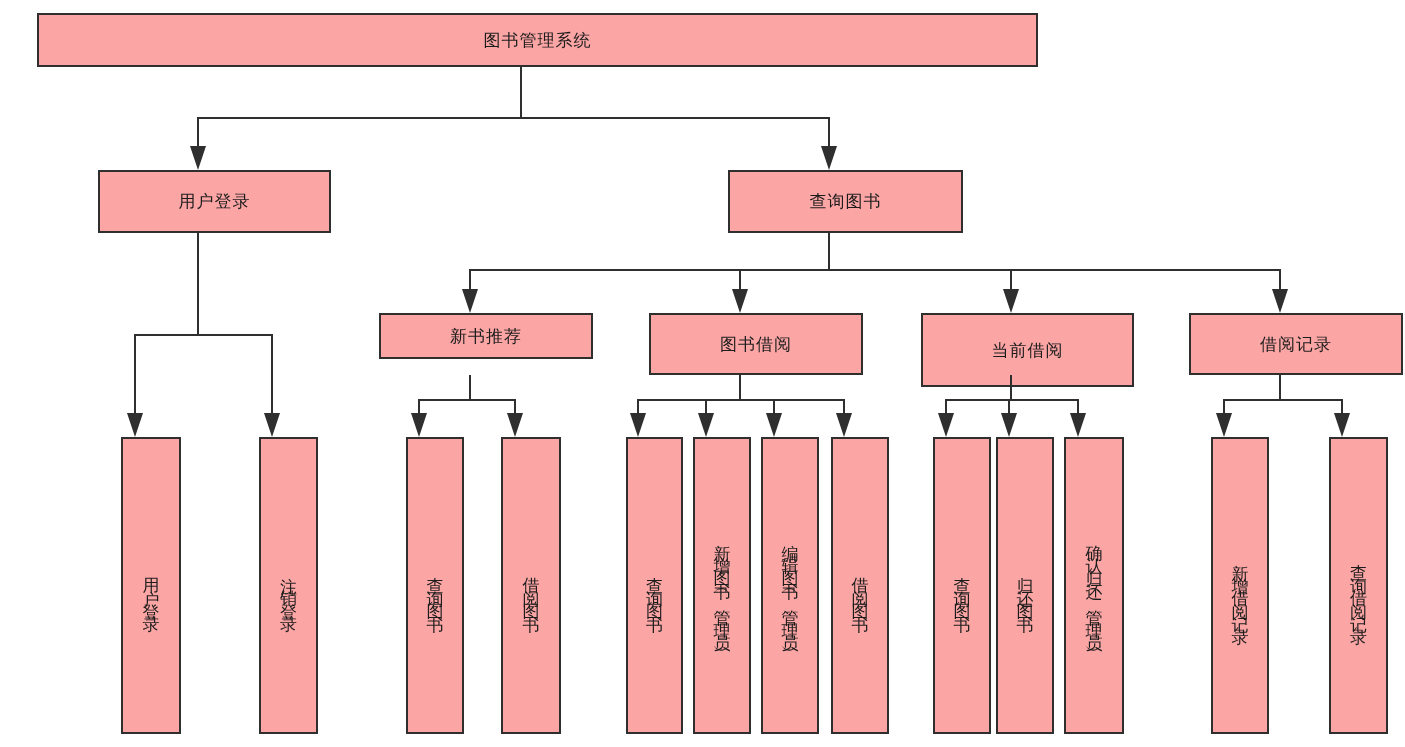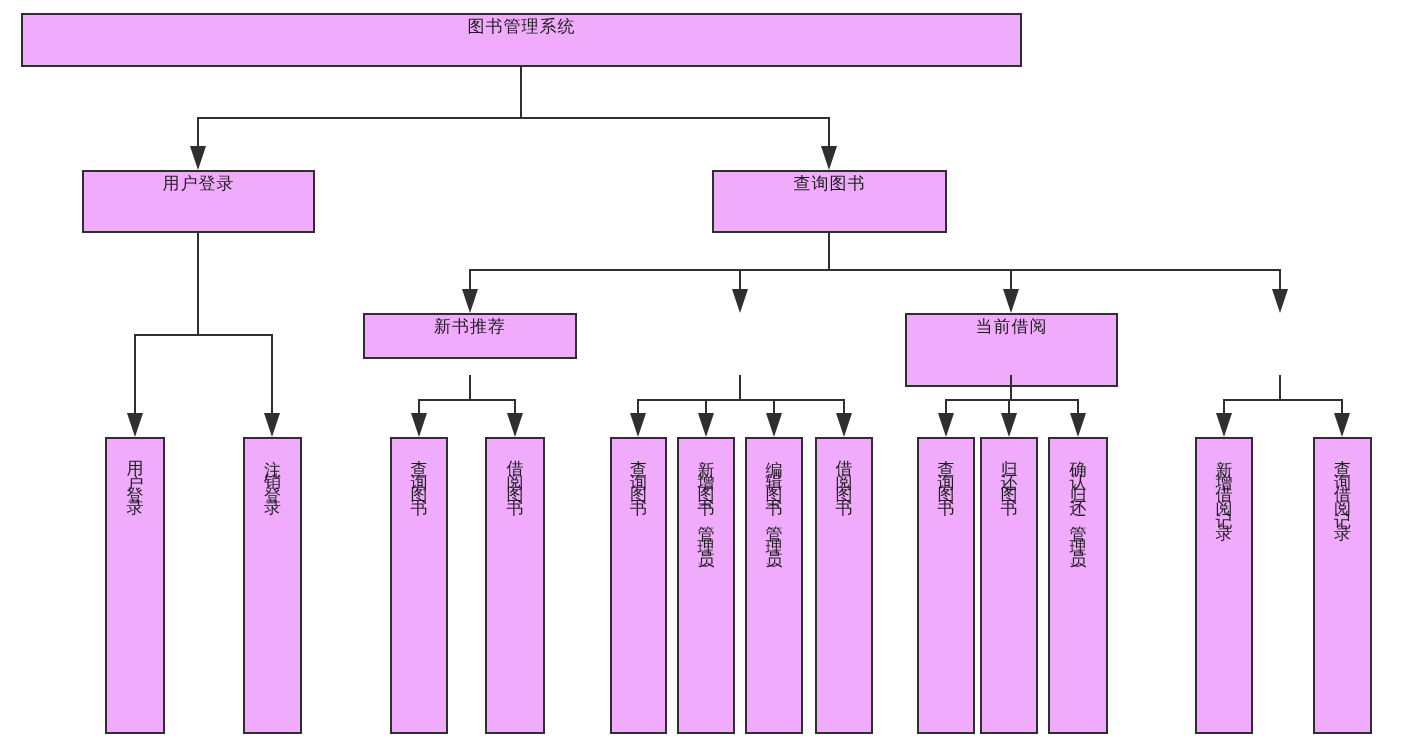--- a/index.html
+++ b/index.html
@@ -13,25 +13,26 @@
     position:relative;
     width:1405px;height:747px;
     background:var(--bg);
     font-family:"Liberation Sans", sans-serif;
     overflow:hidden;
   }
   .box{
     position:absolute;
     box-sizing:border-box;
     border:2px solid var(--line);
-    background:#f0abfc;
-    display:flex;align-items:flex-start;justify-content:center;
+    background:#fca5a5;
+    display:flex;align-items:center;justify-content:center;
     font-size:17px;color:var(--text);
     letter-spacing:1px;
     white-space:nowrap;
+    margin-left:16px;
   }
   .vbox span{
     writing-mode:vertical-rl;
     letter-spacing:13px;
     padding-top:8px;
     font-size:17px;
   }
   .line{position:absolute;background:var(--line);}
   .arrow{
     position:absolute;width:0;height:0;
@@ -86,22 +87,28 @@
   <div class="line" style="left:739px;top:270px;width:2px;height:38px;"></div>
   <div class="arrow" style="left:732px;top:289px;"></div>
   <div class="line" style="left:1010px;top:270px;width:2px;height:38px;"></div>
   <div class="arrow" style="left:1003px;top:289px;"></div>
   <div class="line" style="left:1279px;top:270px;width:2px;height:38px;"></div>
   <div class="arrow" style="left:1272px;top:289px;"></div>
 
   <div class="box" style="left:363px;top:313px;width:214px;height:46px;">
     <span>新书推荐</span>
   </div>
+  <div class="box" style="left:633px;top:313px;width:214px;height:62px;">
+    <span>图书借阅</span>
+  </div>
   <div class="box" style="left:905px;top:313px;width:213px;height:74px;">
     <span>当前借阅</span>
+  </div>
+  <div class="box" style="left:1173px;top:313px;width:214px;height:62px;">
+    <span>借阅记录</span>
   </div>
 
   <div class="line" style="left:469px;top:375px;width:2px;height:25px;"></div>
   <div class="line" style="left:418px;top:399px;width:98px;height:2px;"></div>
   <div class="line" style="left:418px;top:400px;width:2px;height:31px;"></div>
   <div class="arrow" style="left:411px;top:413px;"></div>
   <div class="line" style="left:514px;top:400px;width:2px;height:31px;"></div>
   <div class="arrow" style="left:507px;top:413px;"></div>
 
   <div class="line" style="left:739px;top:375px;width:2px;height:25px;"></div>

